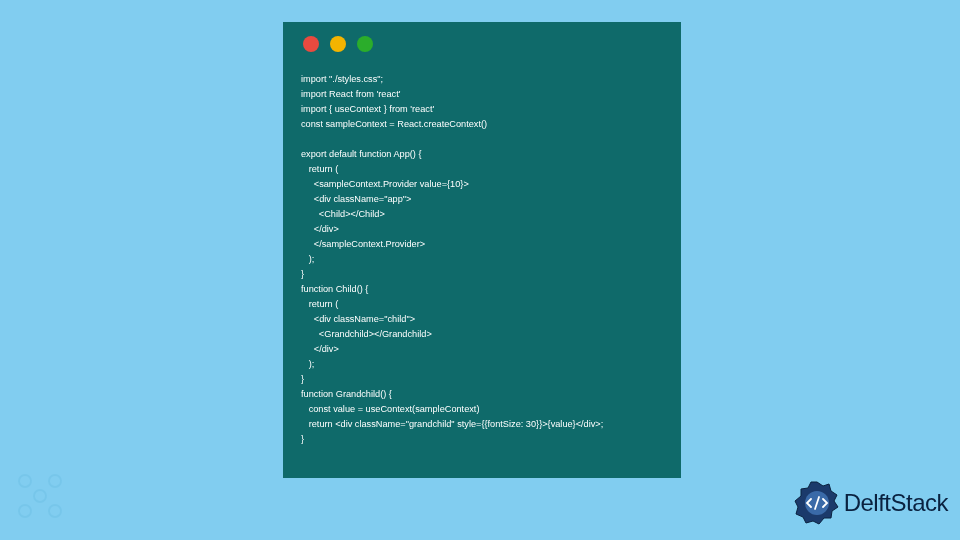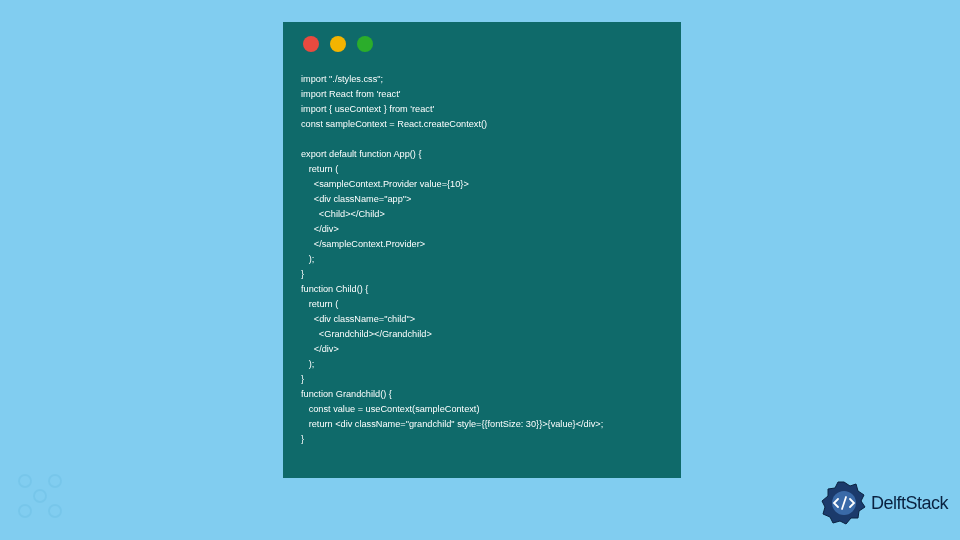--- a/index.html
+++ b/index.html
@@ -43,21 +43,21 @@
     }
     .brand {
       position: absolute;
       right: 12px;
       bottom: 14px;
       display: flex;
       align-items: center;
       gap: 4px;
     }
     .brand-text {
-      font-size: 18px;
+      font-size: 24px;
       color: #0a2240;
       font-weight: 500;
       letter-spacing: -0.5px;
     }
     .brand-icon svg { display: block; }
     .watermark {
       position: absolute;
       left: 10px;
       bottom: 10px;
       opacity: 0.25;

